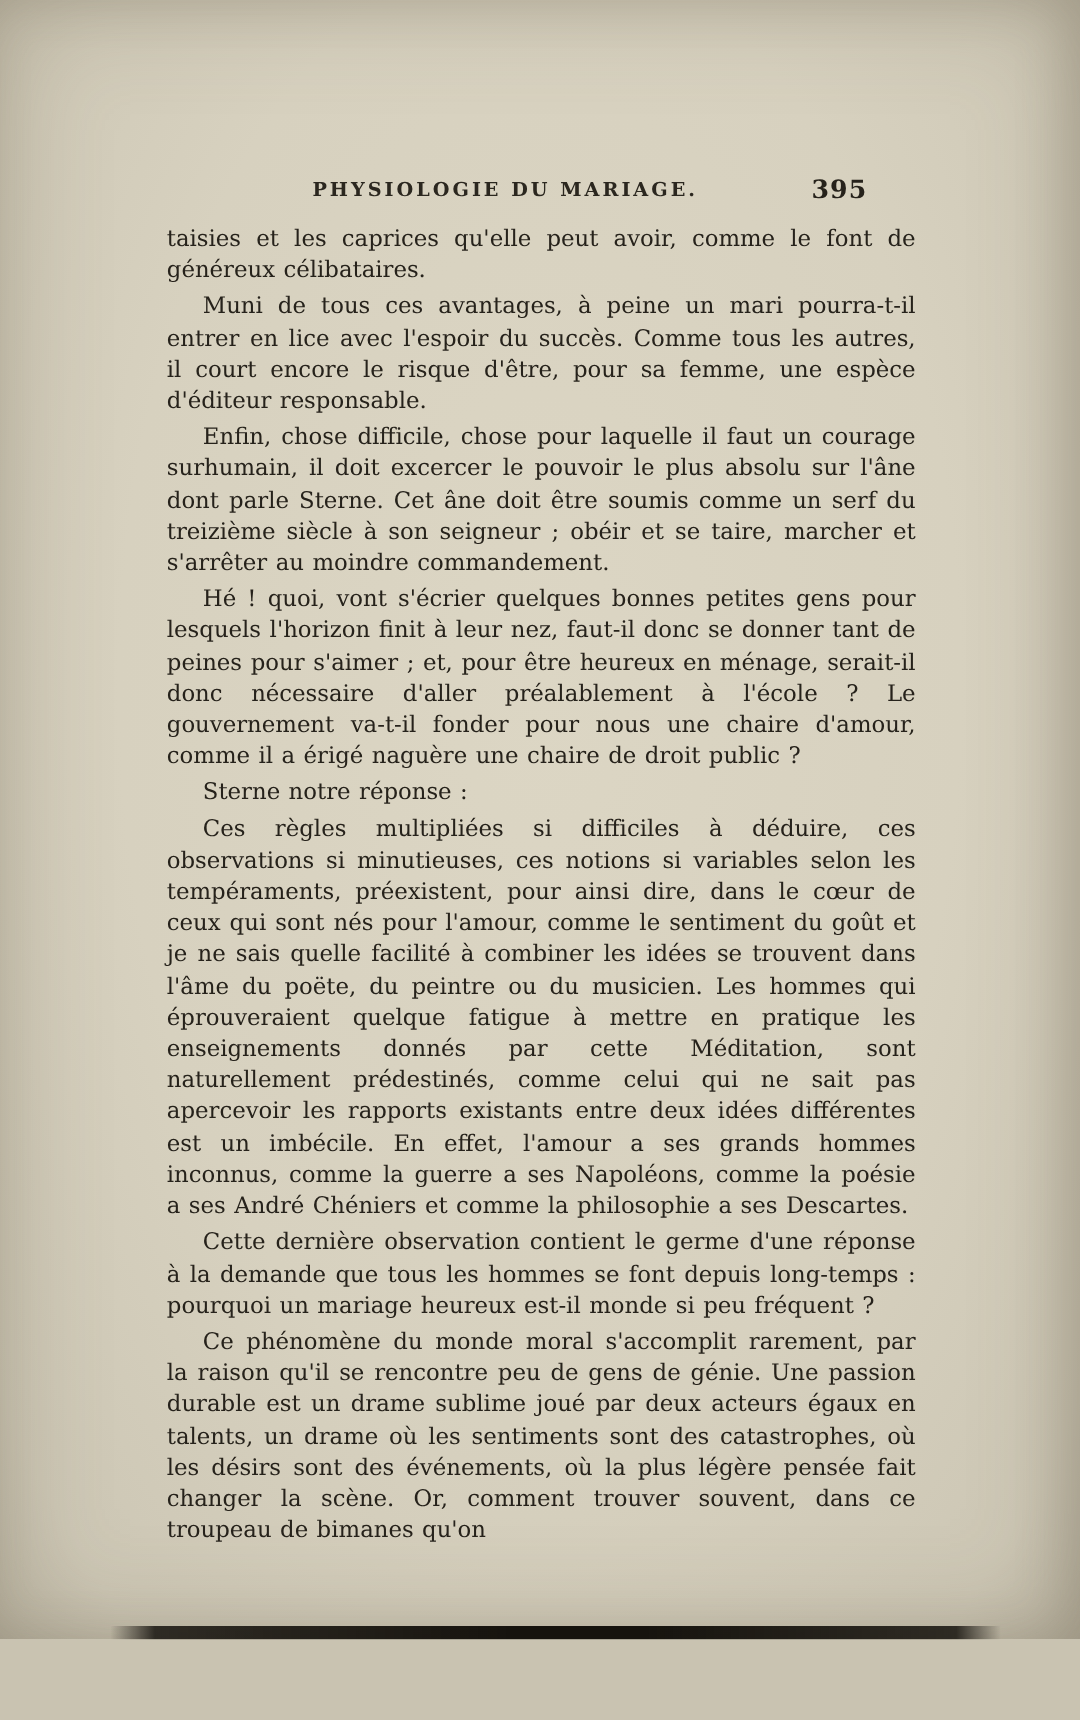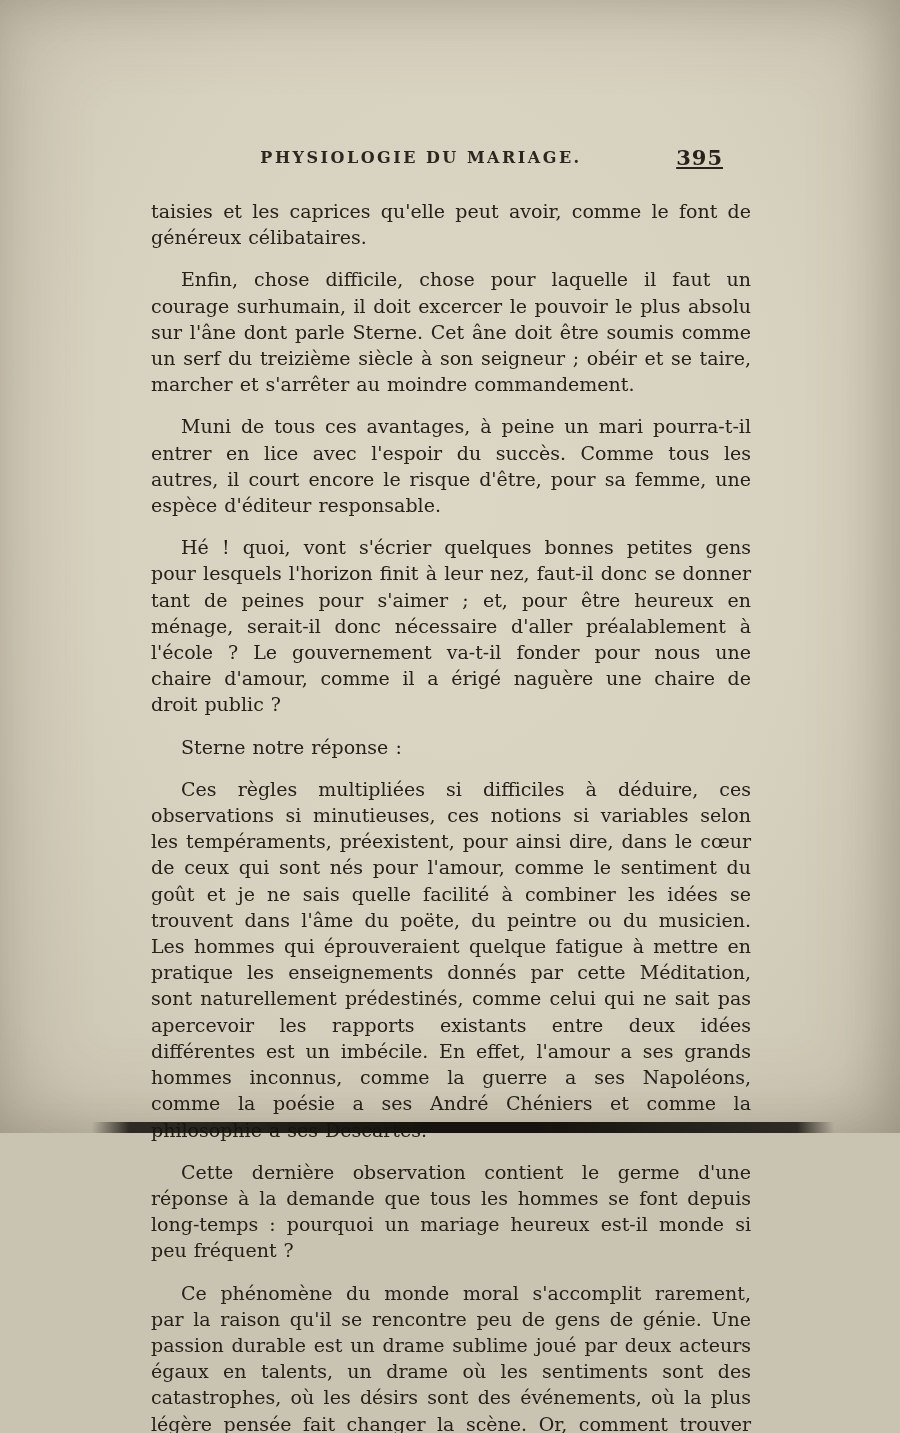--- a/index.html
+++ b/index.html
@@ -6,21 +6,21 @@
   html, body { margin: 0; padding: 0; }
   body {
     width: 900px;
     height: 1433px;
     background: #c9c3b1;
     overflow: hidden;
   }
   .page {
     position: relative;
     width: 900px;
-    height: 1133px;
+    height: 1366px;
     background: radial-gradient(ellipse at 50% 42%, #dcd6c4 0%, #d7d1bf 55%, #cdc7b5 88%, #c2bcaa 100%);
     box-shadow: inset 0 0 90px rgba(105, 96, 76, 0.30), inset -14px 0 40px rgba(105, 96, 76, 0.22);
     font-family: "DejaVu Serif", "Liberation Serif", serif;
     color: #26221b;
   }
   .header {
     position: absolute;
     top: 148px;
     left: 135px;
     width: 632px;
@@ -37,34 +37,33 @@
     color: #2b271f;
   }
   .page-number {
     position: absolute;
     right: 44px;
     top: -3px;
     font-size: 21px;
     font-weight: bold;
     letter-spacing: 1px;
     color: #26221b;
-    text-decoration: underline;
   }
   .text-block {
     position: absolute;
     top: 182px;
     left: 135px;
     width: 632px;
     font-size: 19px;
     line-height: 26.2px;
     text-align: justify;
     word-spacing: 1px;
   }
   .para {
-    margin: 16px;
+    margin: 4px;
     text-indent: 30px;
   }
   .para.noindent {
     text-indent: 0;
   }
   .bottom-shadow {
     position: absolute;
     left: 92px;
     right: 66px;
     bottom: 0;
@@ -84,22 +83,22 @@
 
 <div class="page">
 
   <div class="header">
     <span class="running-head">PHYSIOLOGIE DU MARIAGE.</span>
     <span class="page-number">395</span>
   </div>
 
   <div class="text-block">
     <p class="para noindent">taisies et les caprices qu'elle peut avoir, comme le font de généreux célibataires.</p>
+    <p class="para">Muni de tous ces avantages, à peine un mari pourra-t-il entrer en lice avec l'espoir du succès. Comme tous les autres, il court encore le risque d'être, pour sa femme, une espèce d'éditeur responsable.</p>
     <p class="para">Enfin, chose difficile, chose pour laquelle il faut un courage surhumain, il doit excercer le pouvoir le plus absolu sur l'âne dont parle Sterne. Cet âne doit être soumis comme un serf du treizième siècle à son seigneur ; obéir et se taire, marcher et s'arrêter au moindre commandement.</p>
-    <p class="para">Muni de tous ces avantages, à peine un mari pourra-t-il entrer en lice avec l'espoir du succès. Comme tous les autres, il court encore le risque d'être, pour sa femme, une espèce d'éditeur responsable.</p>
     <p class="para">Hé ! quoi, vont s'écrier quelques bonnes petites gens pour lesquels l'horizon finit à leur nez, faut-il donc se donner tant de peines pour s'aimer ; et, pour être heureux en ménage, serait-il donc nécessaire d'aller préalablement à l'école ? Le gouvernement va-t-il fonder pour nous une chaire d'amour, comme il a érigé naguère une chaire de droit public ?</p>
     <p class="para">Sterne notre réponse :</p>
     <p class="para">Ces règles multipliées si difficiles à déduire, ces observations si minutieuses, ces notions si variables selon les tempéraments, préexistent, pour ainsi dire, dans le cœur de ceux qui sont nés pour l'amour, comme le sentiment du goût et je ne sais quelle facilité à combiner les idées se trouvent dans l'âme du poëte, du peintre ou du musicien. Les hommes qui éprouveraient quelque fatigue à mettre en pratique les enseignements donnés par cette Méditation, sont naturellement prédestinés, comme celui qui ne sait pas apercevoir les rapports existants entre deux idées différentes est un imbécile. En effet, l'amour a ses grands hommes inconnus, comme la guerre a ses Napoléons, comme la poésie a ses André Chéniers et comme la philosophie a ses Descartes.</p>
     <p class="para">Cette dernière observation contient le germe d'une réponse à la demande que tous les hommes se font depuis long-temps : pourquoi un mariage heureux est-il monde si peu fréquent ?</p>
     <p class="para">Ce phénomène du monde moral s'accomplit rarement, par la raison qu'il se rencontre peu de gens de génie. Une passion durable est un drame sublime joué par deux acteurs égaux en talents, un drame où les sentiments sont des catastrophes, où les désirs sont des événements, où la plus légère pensée fait changer la scène. Or, comment trouver souvent, dans ce troupeau de bimanes qu'on</p>
   </div>
 
   <div class="bottom-shadow"></div>
 
 </div>

